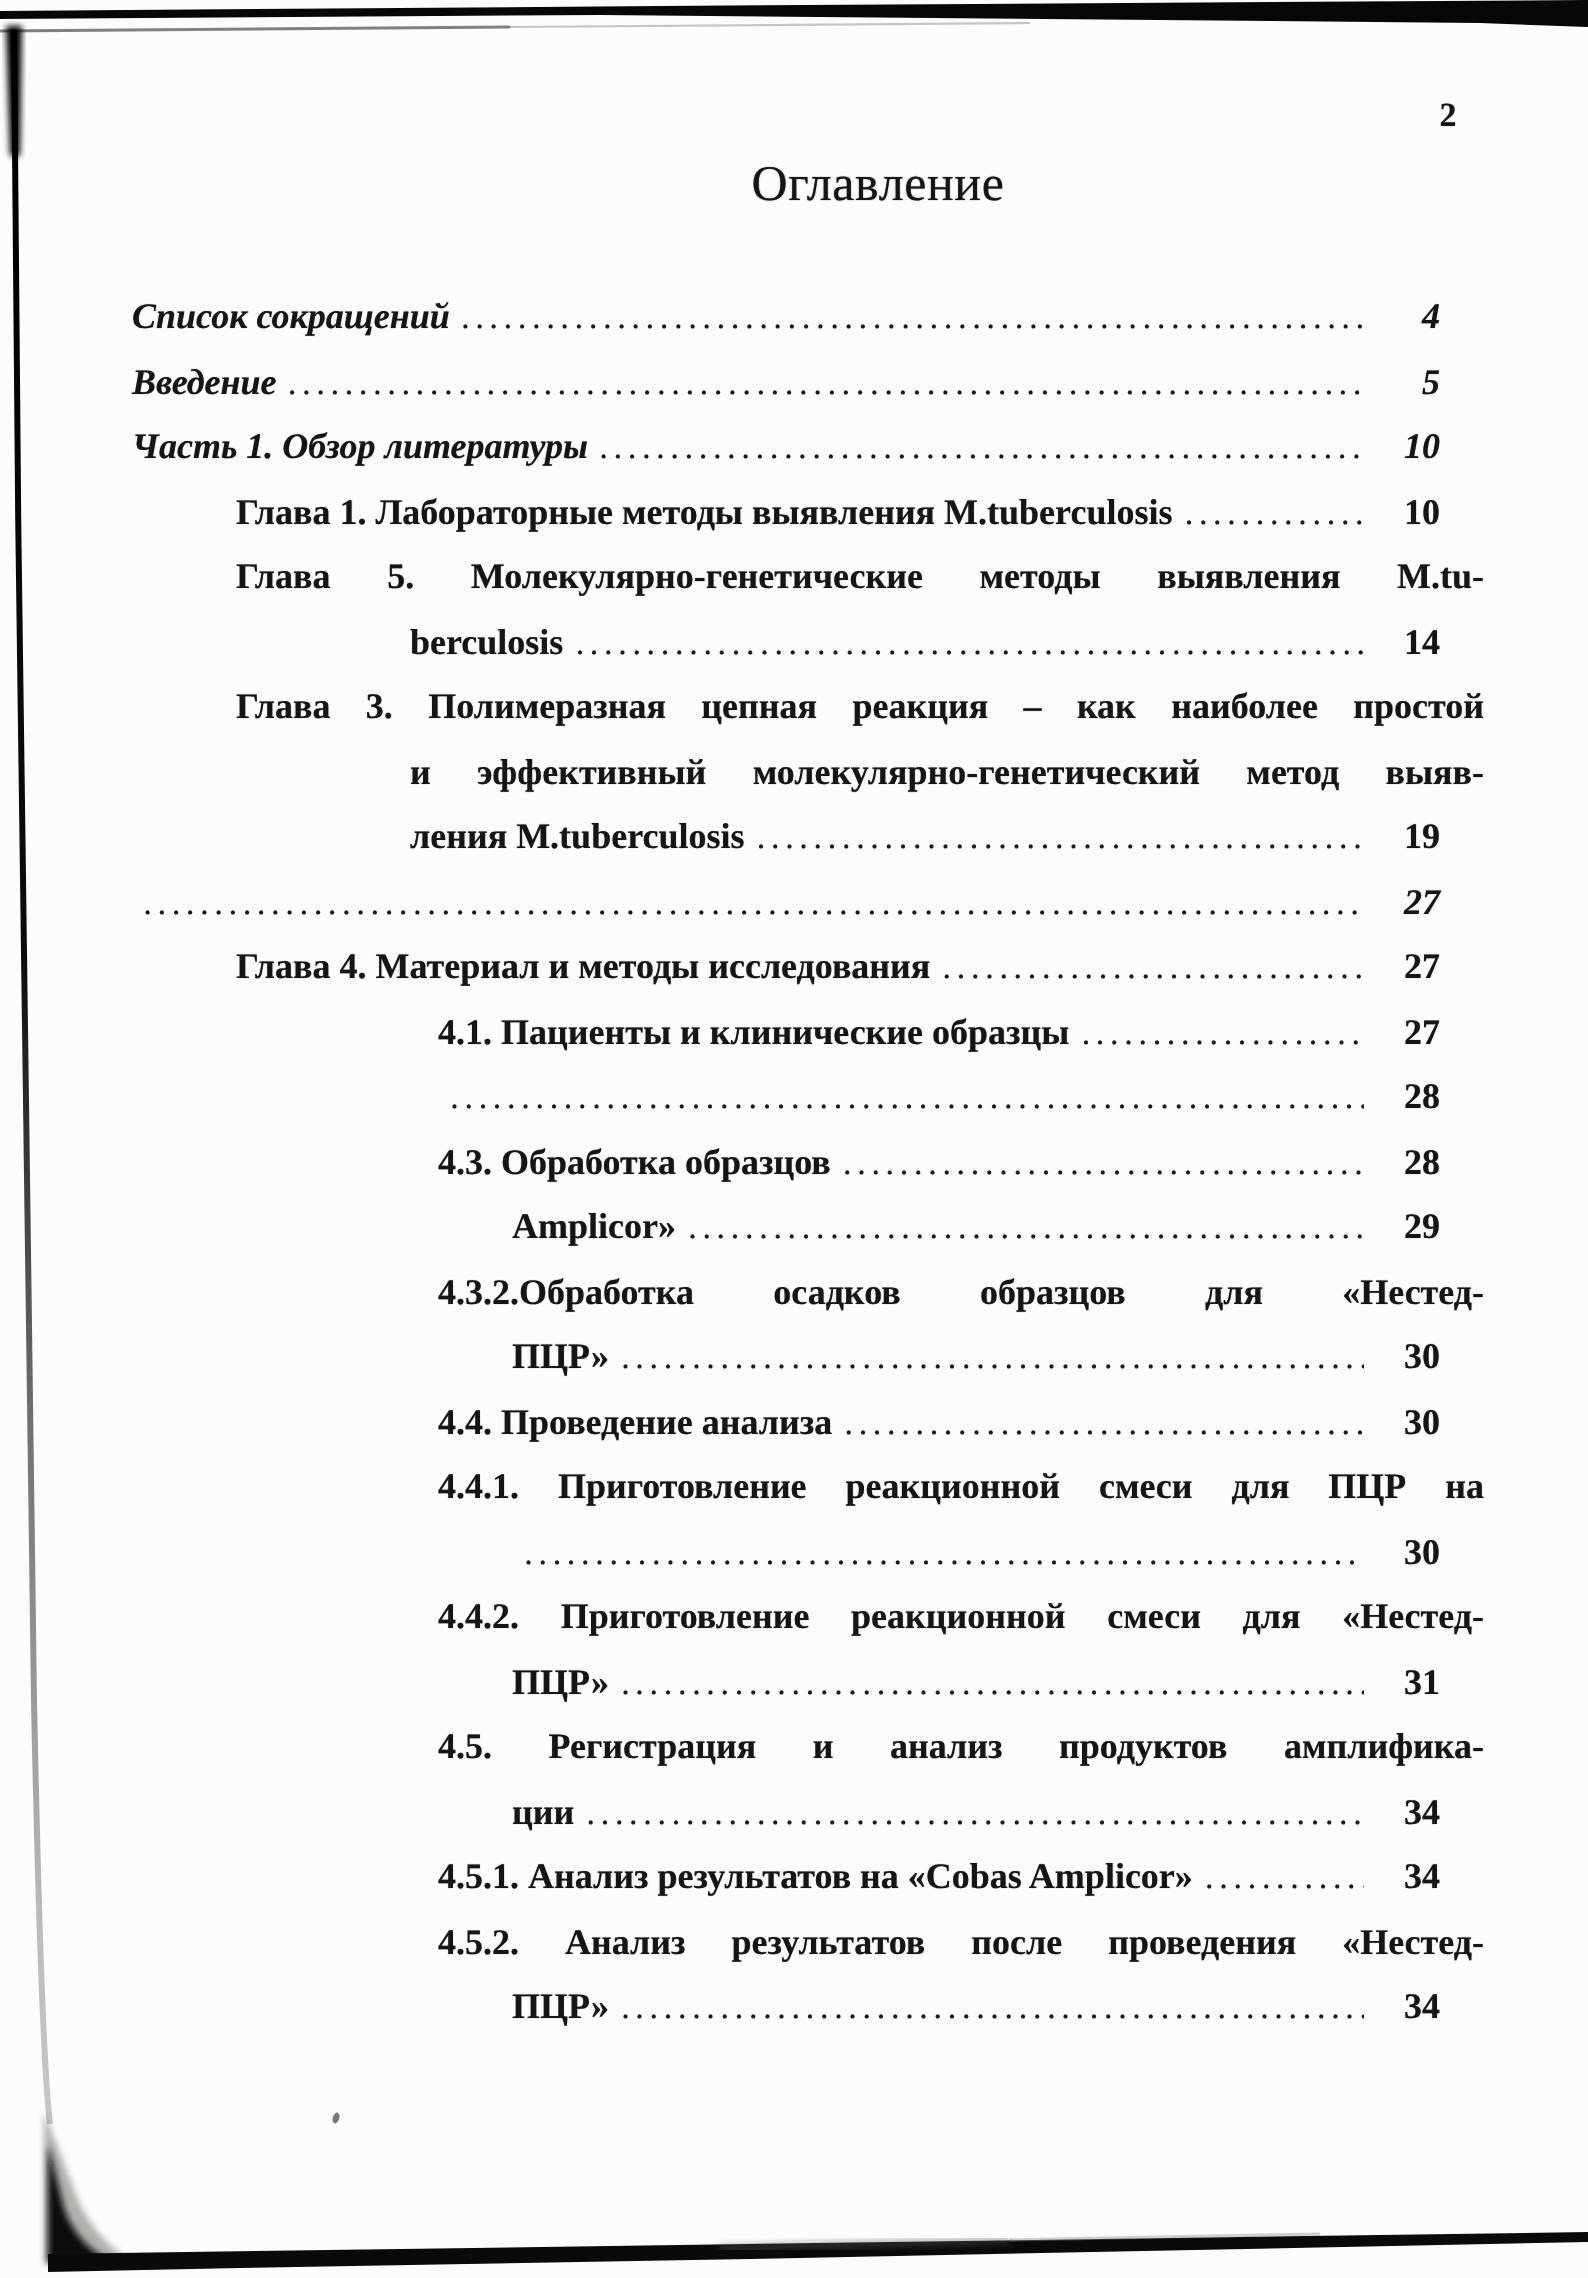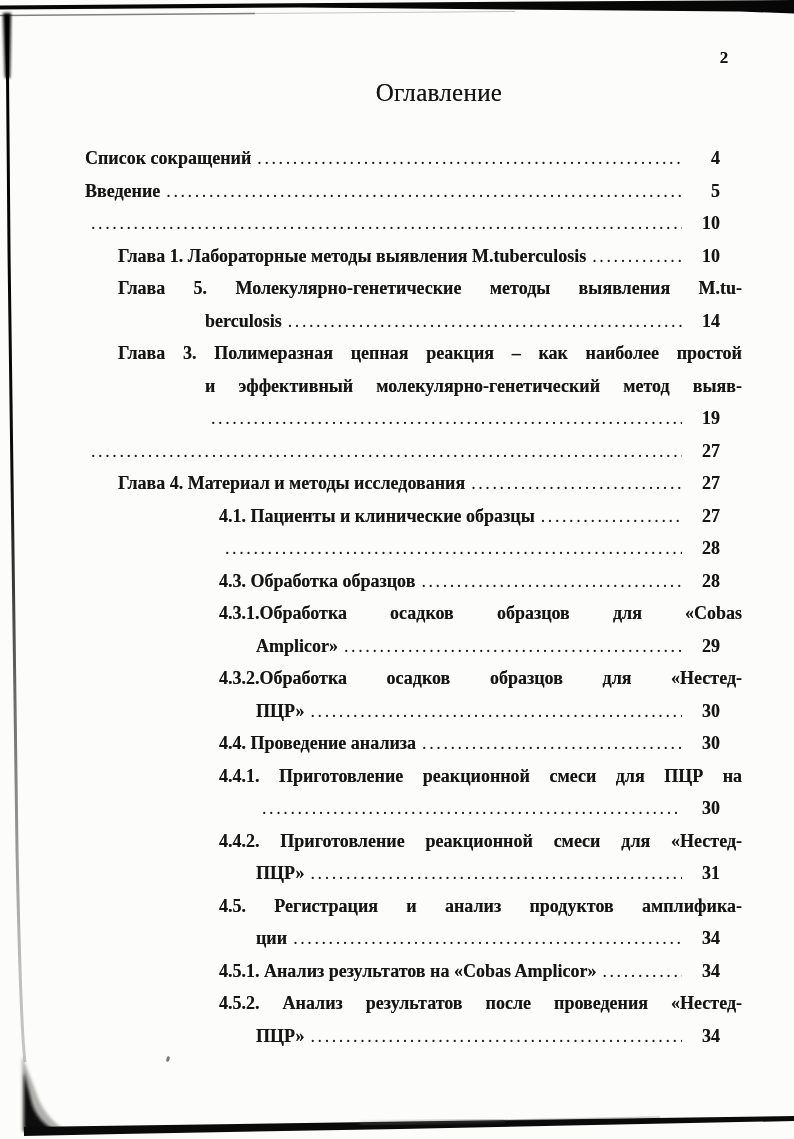--- a/index.html
+++ b/index.html
@@ -42,21 +42,21 @@
     top: 142px;
     left: 0;
     width: 742px;
     font-size: 18px;
     font-weight: 700;
     line-height: 32.5px;
     text-shadow: 0 0 0.5px rgba(20,20,20,.55);
   }
   .entry { }
   
-  .lv-a > .ln { margin-left: 85px; }
+  .lv-a > .ln { margin-left: 66px; font-style: italic; }
   .lv-b > .ln { margin-left: 118px; }
   .lv-c > .ln { margin-left: 219px; justify-content: flex-end; }
   .lv-b > .ln.cont { margin-left: 205px; }
   .lv-c > .ln.cont { margin-left: 256px; }
   
   .ln.just {
     text-align: justify;
     text-align-last: justify;
     white-space: normal;
   }
@@ -112,20 +112,21 @@
       </div>
       <div class="entry lv-a">
         <div class="ln row">
           <span class="txt">Введение</span>
           <span class="dots">..........................................................................................................................................................................</span>
           <span class="pg">5</span>
         </div>
       </div>
       <div class="entry lv-a">
         <div class="ln row">
+          <span class="txt">Часть 1. Обзор литературы</span>
           <span class="dots">..........................................................................................................................................................................</span>
           <span class="pg">10</span>
         </div>
       </div>
       <div class="entry lv-b">
         <div class="ln row">
           <span class="txt">Глава 1. Лабораторные методы выявления M.tuberculosis</span>
           <span class="dots">..........................................................................................................................................................................</span>
           <span class="pg">10</span>
         </div>
@@ -135,20 +136,21 @@
         <div class="ln cont row">
           <span class="txt">berculosis</span>
           <span class="dots">..........................................................................................................................................................................</span>
           <span class="pg">14</span>
         </div>
       </div>
       <div class="entry lv-b">
         <div class="ln just">Глава 3. Полимеразная цепная реакция – как наиболее простой</div>
         <div class="ln cont just">и эффективный молекулярно-генетический метод выяв-</div>
         <div class="ln cont row">
+          <span class="txt">ления M.tuberculosis</span>
           <span class="dots">..........................................................................................................................................................................</span>
           <span class="pg">19</span>
         </div>
       </div>
       <div class="entry lv-a">
         <div class="ln row">
           <span class="dots">..........................................................................................................................................................................</span>
           <span class="pg">27</span>
         </div>
       </div>
@@ -173,21 +175,20 @@
         </div>
       </div>
       <div class="entry lv-c">
         <div class="ln row">
           <span class="txt">4.3. Обработка образцов</span>
           <span class="dots">..........................................................................................................................................................................</span>
           <span class="pg">28</span>
         </div>
       </div>
       <div class="entry lv-c">
-        <div class="ln just">4.3.1.Обработка осадков образцов для «Cobas</div>
         <div class="ln cont row">
           <span class="txt">Amplicor»</span>
           <span class="dots">..........................................................................................................................................................................</span>
           <span class="pg">29</span>
         </div>
       </div>
       <div class="entry lv-c">
         <div class="ln just">4.3.2.Обработка осадков образцов для «Нестед-</div>
         <div class="ln cont row">
           <span class="txt">ПЦР»</span>

